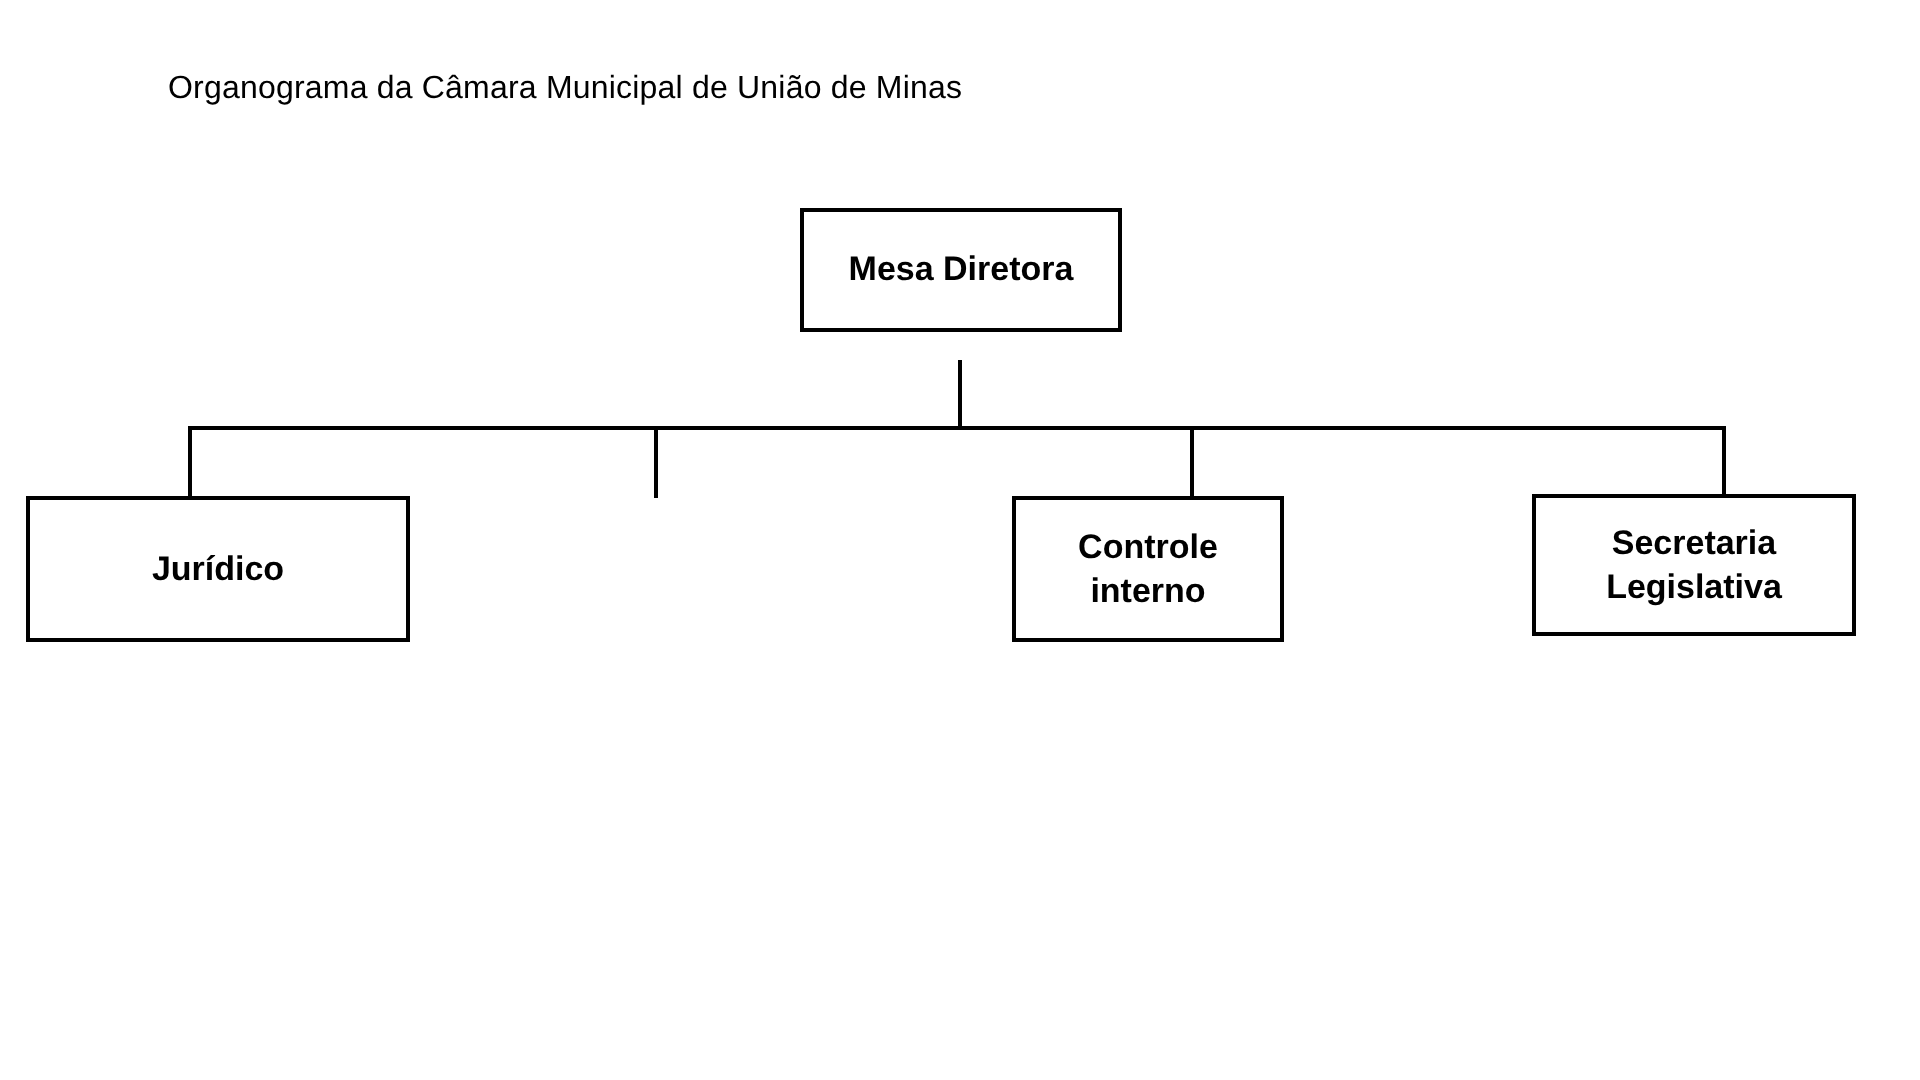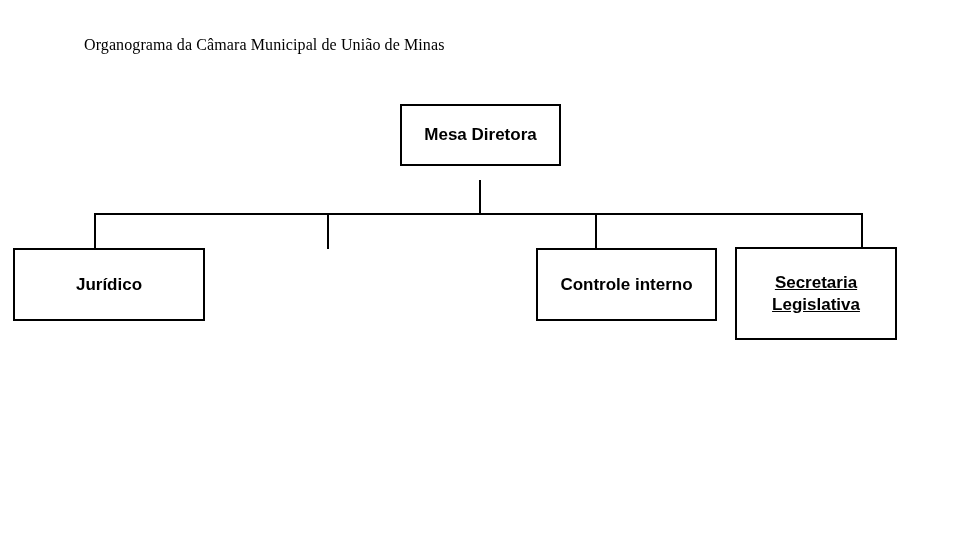--- a/index.html
+++ b/index.html
@@ -17,21 +17,20 @@
   }
   .diagram-title {
     position: absolute;
     left: 84px;
     top: 35px;
     font-size: 16px;
     line-height: 20px;
     color: #000000;
     letter-spacing: 0.1px;
     white-space: nowrap;
-    font-family: Liberation Serif, serif;
   }
   .connectors {
     position: absolute;
     left: 0;
     top: 0;
   }
   .connectors line {
     stroke: #000000;
     stroke-width: 2;
   }
@@ -69,21 +68,21 @@
 
   <div class="node" style="left:400px; top:104px; width:161px; height:62px;">
     <span>Mesa Diretora</span>
   </div>
 
   <div class="node" style="left:13px; top:248px; width:192px; height:73px;">
     <span>Jurídico</span>
   </div>
 
 
-  <div class="node" style="left:536px; top:248px; width:181px; height:73px;">
+  <div class="node" style="left:506px; top:248px; width:136px; height:73px;">
     <span>Controle interno</span>
   </div>
 
-  <div class="node" style="left:735px; top:247px; width:162px; height:93px;text-decoration:underline;">
+  <div class="node" style="left:766px; top:247px; width:162px; height:71px;">
     <span style="max-width:120px;">Secretaria Legislativa</span>
   </div>
 
 </div>
 
 </body></html>

